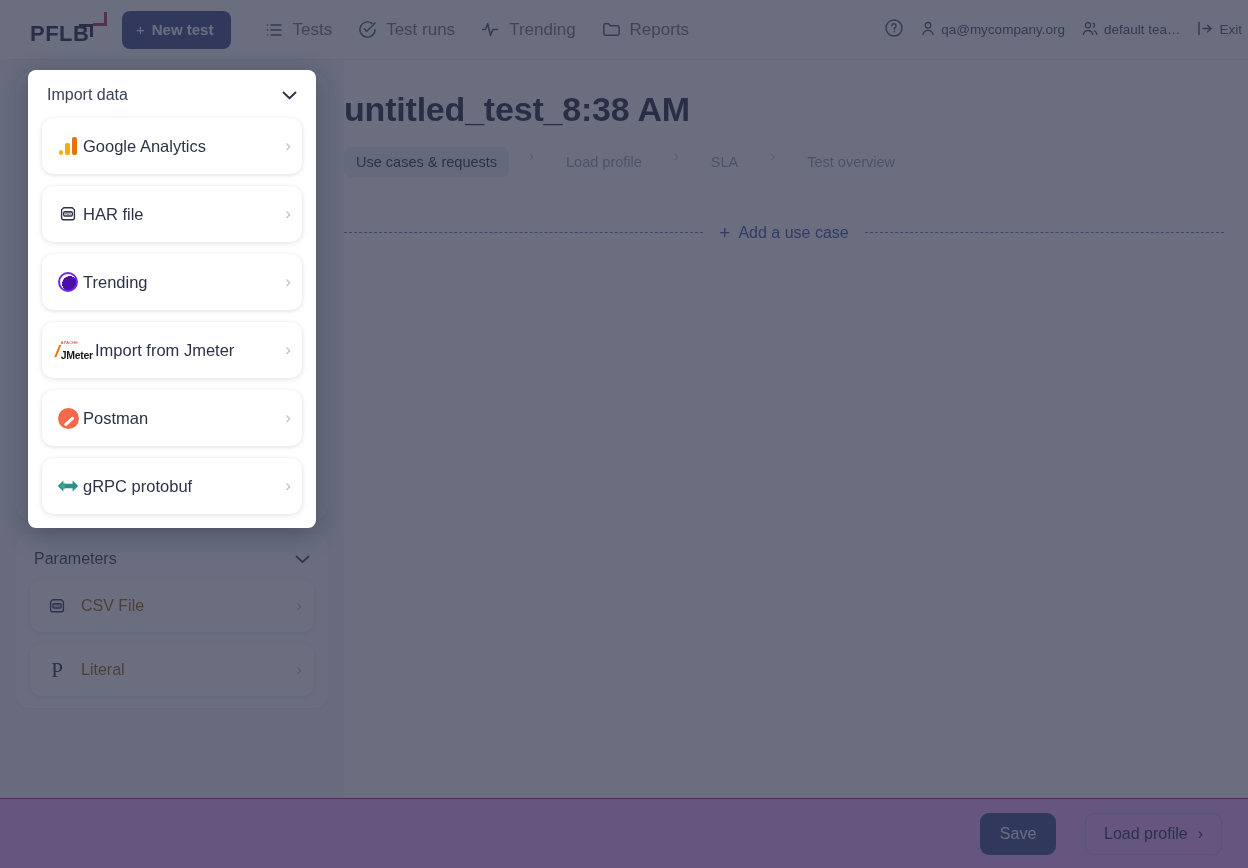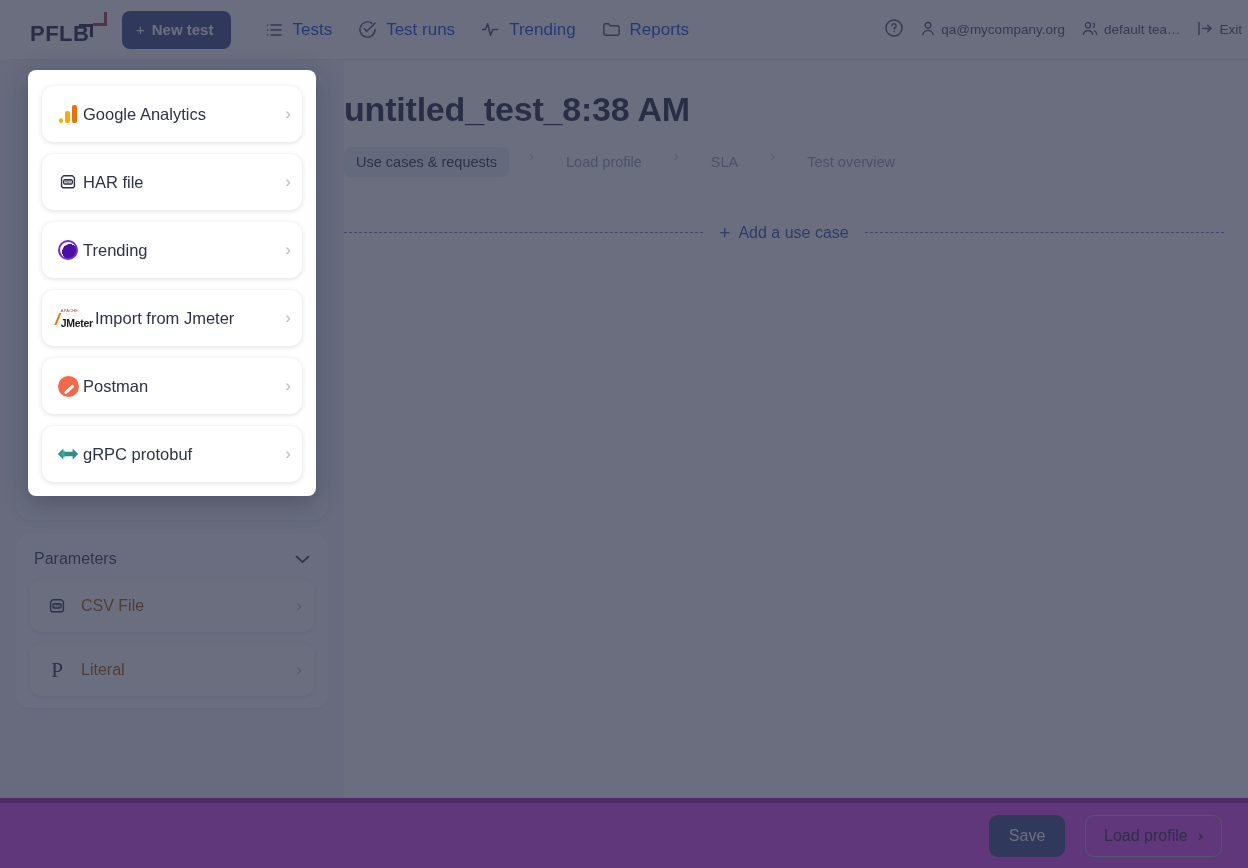--- a/index.html
+++ b/index.html
@@ -86,21 +86,21 @@
     align-items: center;
     gap: 26px;
     margin-left: 34px;
     flex: 1 1 auto;
   }
   .nav-item {
     display: flex;
     align-items: center;
     gap: 9px;
     font-size: 17px;
-    color: #1d4ed8;
+    color: #737373;
     cursor: pointer;
     white-space: nowrap;
   }
   .nav-item svg { display: block; }
 
   .header-right {
     display: flex;
     align-items: center;
     gap: 17px;
     flex: 0 0 auto;
@@ -220,26 +220,26 @@
     cursor: pointer;
     white-space: nowrap;
   }
   .add-usecase-btn .plus2 { font-size: 19px; line-height: 1; }
 
   
   .footer {
     position: absolute;
     left: 0; right: 0; bottom: 0;
     height: 70px;
-    background: #d946ef;
-    border-top: 5px solid #a21caf;
+    background: #f0abfc;
+    border-top: 1px solid #a21caf;
     display: flex;
     align-items: center;
     justify-content: flex-end;
-    gap: 20px;
+    gap: 29px;
     padding-right: 26px;
   }
   .btn-save {
     height: 42px;
     width: 76px;
     background: #3c4a8a;
     color: #fff;
     border: none;
     border-radius: 9px;
     font-size: 16px;
@@ -539,20 +539,28 @@
     <button class="btn-loadprofile">
       <span>Load profile</span>
       <span>›</span>
     </button>
   </div>
 
   <div class="backdrop"></div>
 
   <div class="import-popover">
 
+    <div class="ip-head">
+      <span>Import data</span>
+      <span>
+        <svg width="15" height="9" viewBox="0 0 15 9" fill="none" stroke="#2d3247" stroke-width="1.9" stroke-linecap="round" stroke-linejoin="round">
+            <path d="M1.5 1.5L7.5 7.2 13.5 1.5"></path>
+          </svg>
+      </span>
+    </div>
 
     <div class="ip-row">
       <span class="ip-icon">
         <span class="ga-bars">
           <i class="ga-b1"></i>
             <i class="ga-b2"></i>
             <i class="ga-b3"></i>
         </span>
       </span>
       <span class="ip-label">Google Analytics</span>

